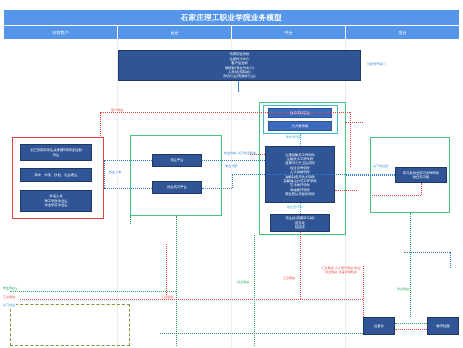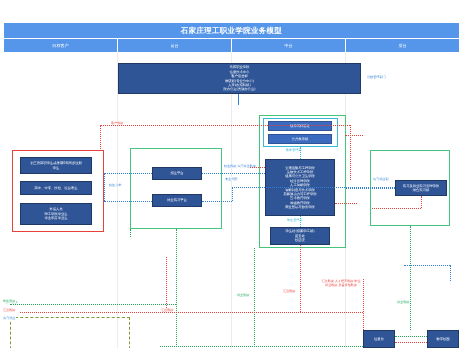--- a/index.html
+++ b/index.html
@@ -3,21 +3,21 @@
 <meta charset="utf-8">
 <style>
   html,body{margin:0;padding:0;}
   body{
     width:463px;height:348px;
     background:#ffffff;
     font-family:"DejaVu Sans","Liberation Sans",sans-serif;
     overflow:hidden;
     position:relative;
   }
-  #root{position:absolute;left:0;top:17px;width:463px;height:304px;}
+  #root{position:absolute;left:0;top:4px;width:463px;height:304px;}
 
   
   .title-bar{
     position:absolute;left:4px;top:6px;width:455px;height:15px;
     background:#5596ea;color:#ffffff;
     display:flex;align-items:center;justify-content:center;
     font-size:7.4px;font-weight:bold;letter-spacing:.4px;
   }
   .col-head-row{
     position:absolute;left:4px;top:22px;width:455px;height:13px;

